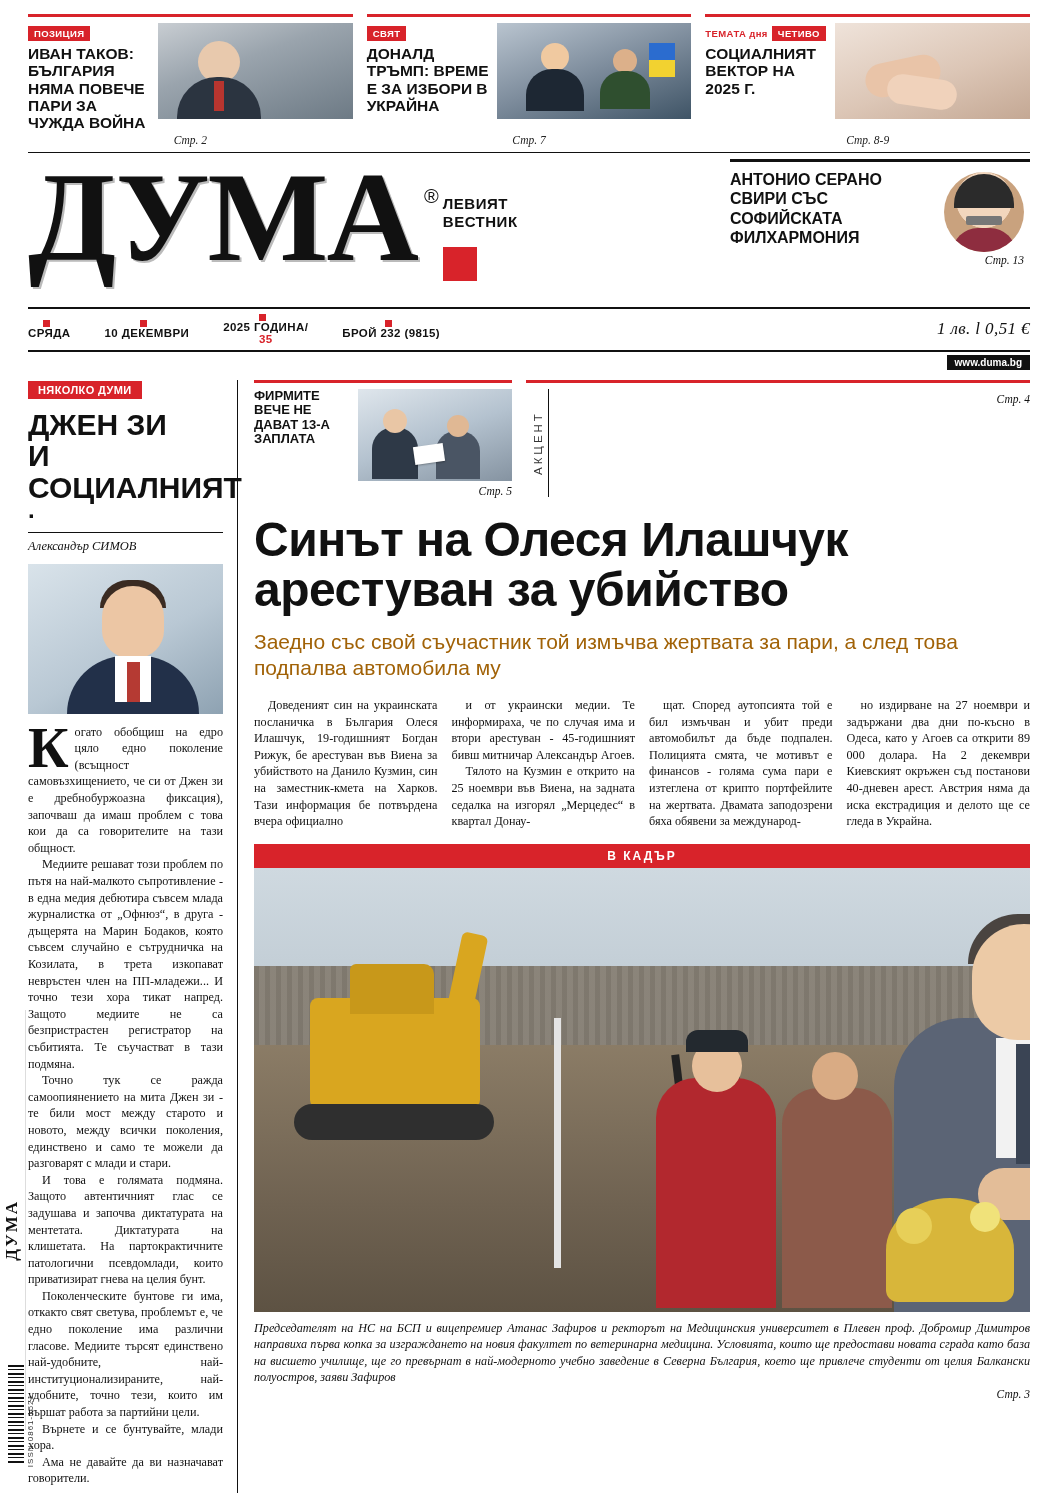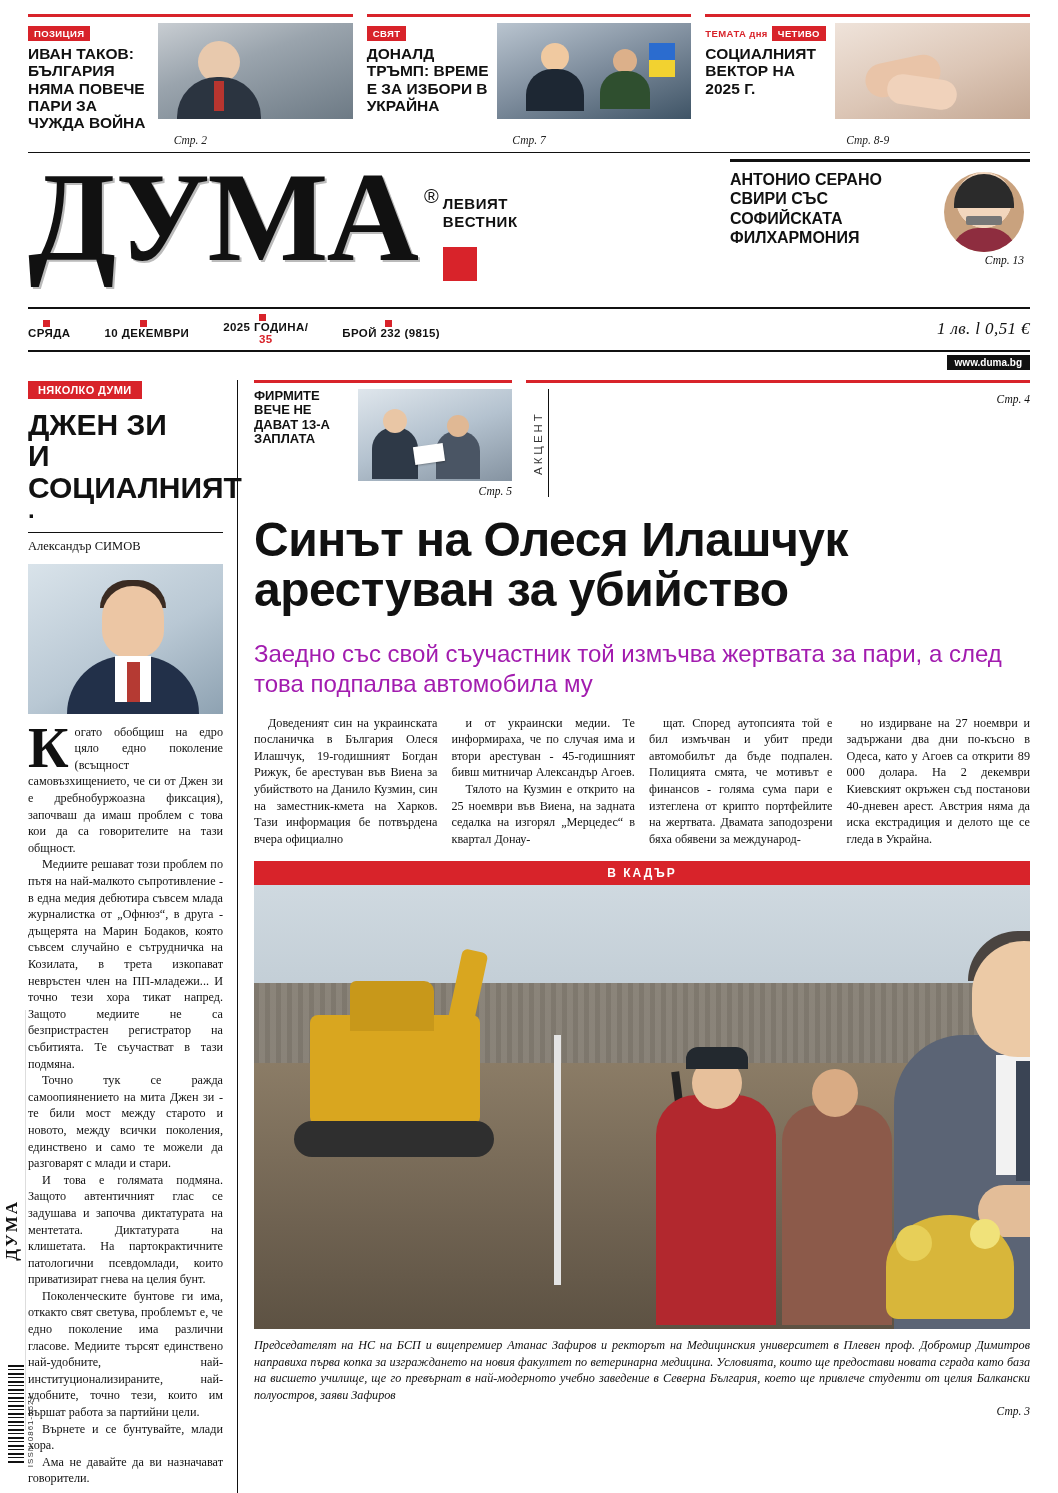--- a/index.html
+++ b/index.html
@@ -116,21 +116,21 @@
     display:inline-block; background:#d8232a; color:#fff;
     font-family:"Liberation Sans", sans-serif; font-weight:bold; font-size:11px;
     padding:3px 10px; letter-spacing:.4px;
   }
   .left-head {
     font-family:"Liberation Sans", sans-serif; font-weight:bold;
     font-size:30px; line-height:1.05; margin-top:10px; color:#111;
   }
   .left-dot { font-size:24px; line-height:.6; }
   .left-author {
-    font-size:12.5px; margin-top:14px; padding-top:6px;
+    font-style:italic; font-size:12.5px; margin-top:14px; padding-top:6px;
     border-top:1px solid #111; color:#111;
   }
   .left-photo {
     width:100%; height:150px; margin-top:10px;
     background:linear-gradient(150deg,#d9e3ea 0%,#b9c8d4 55%,#8ea2b2 100%);
     position:relative; overflow:hidden;
   }
   .lp-face { position:absolute; width:62px; height:72px; background:#ecc6a4; border-radius:34px 34px 30px 30px; left:74px; top:22px;}
   .lp-hair { position:absolute; width:66px; height:28px; background:#3a2b22; border-radius:34px 34px 0 0; left:72px; top:16px;}
   .lp-body { position:absolute; width:132px; height:58px; background:#223049; border-radius:60px 60px 0 0; left:39px; top:92px;}
@@ -190,22 +190,22 @@
     font-style:italic; font-size:13px; line-height:1.33; margin-top:7px; text-align:justify; padding-right:4px;
   }
   .aktsent-page { text-align:right; font-style:italic; font-size:11.5px; margin-top:4px;}
 
   
   .headline {
     font-family:"Liberation Sans", sans-serif; font-weight:bold;
     font-size:48px; line-height:1.04; letter-spacing:-0.5px; margin-top:18px; color:#111;
   }
   .subhead {
-    font-family:"Liberation Sans", sans-serif; font-size:24px; line-height:1.25;
-    margin-top:24px; color:#a21caf; font-weight:normal;
+    font-family:"Liberation Sans", sans-serif; font-size:21px; line-height:1.25;
+    margin-top:14px; color:#a16207; font-weight:normal;
   }
   .art-cols {
     display:flex; margin-top:16px; gap:14px;
   }
   .art-col { flex:1 1 0; font-size:12.2px; line-height:1.36; text-align:justify; }
   .art-col p { margin:0; text-indent:14px; }
   .art-col p.first { text-indent:14px; }
 
   
   .vkadar {

